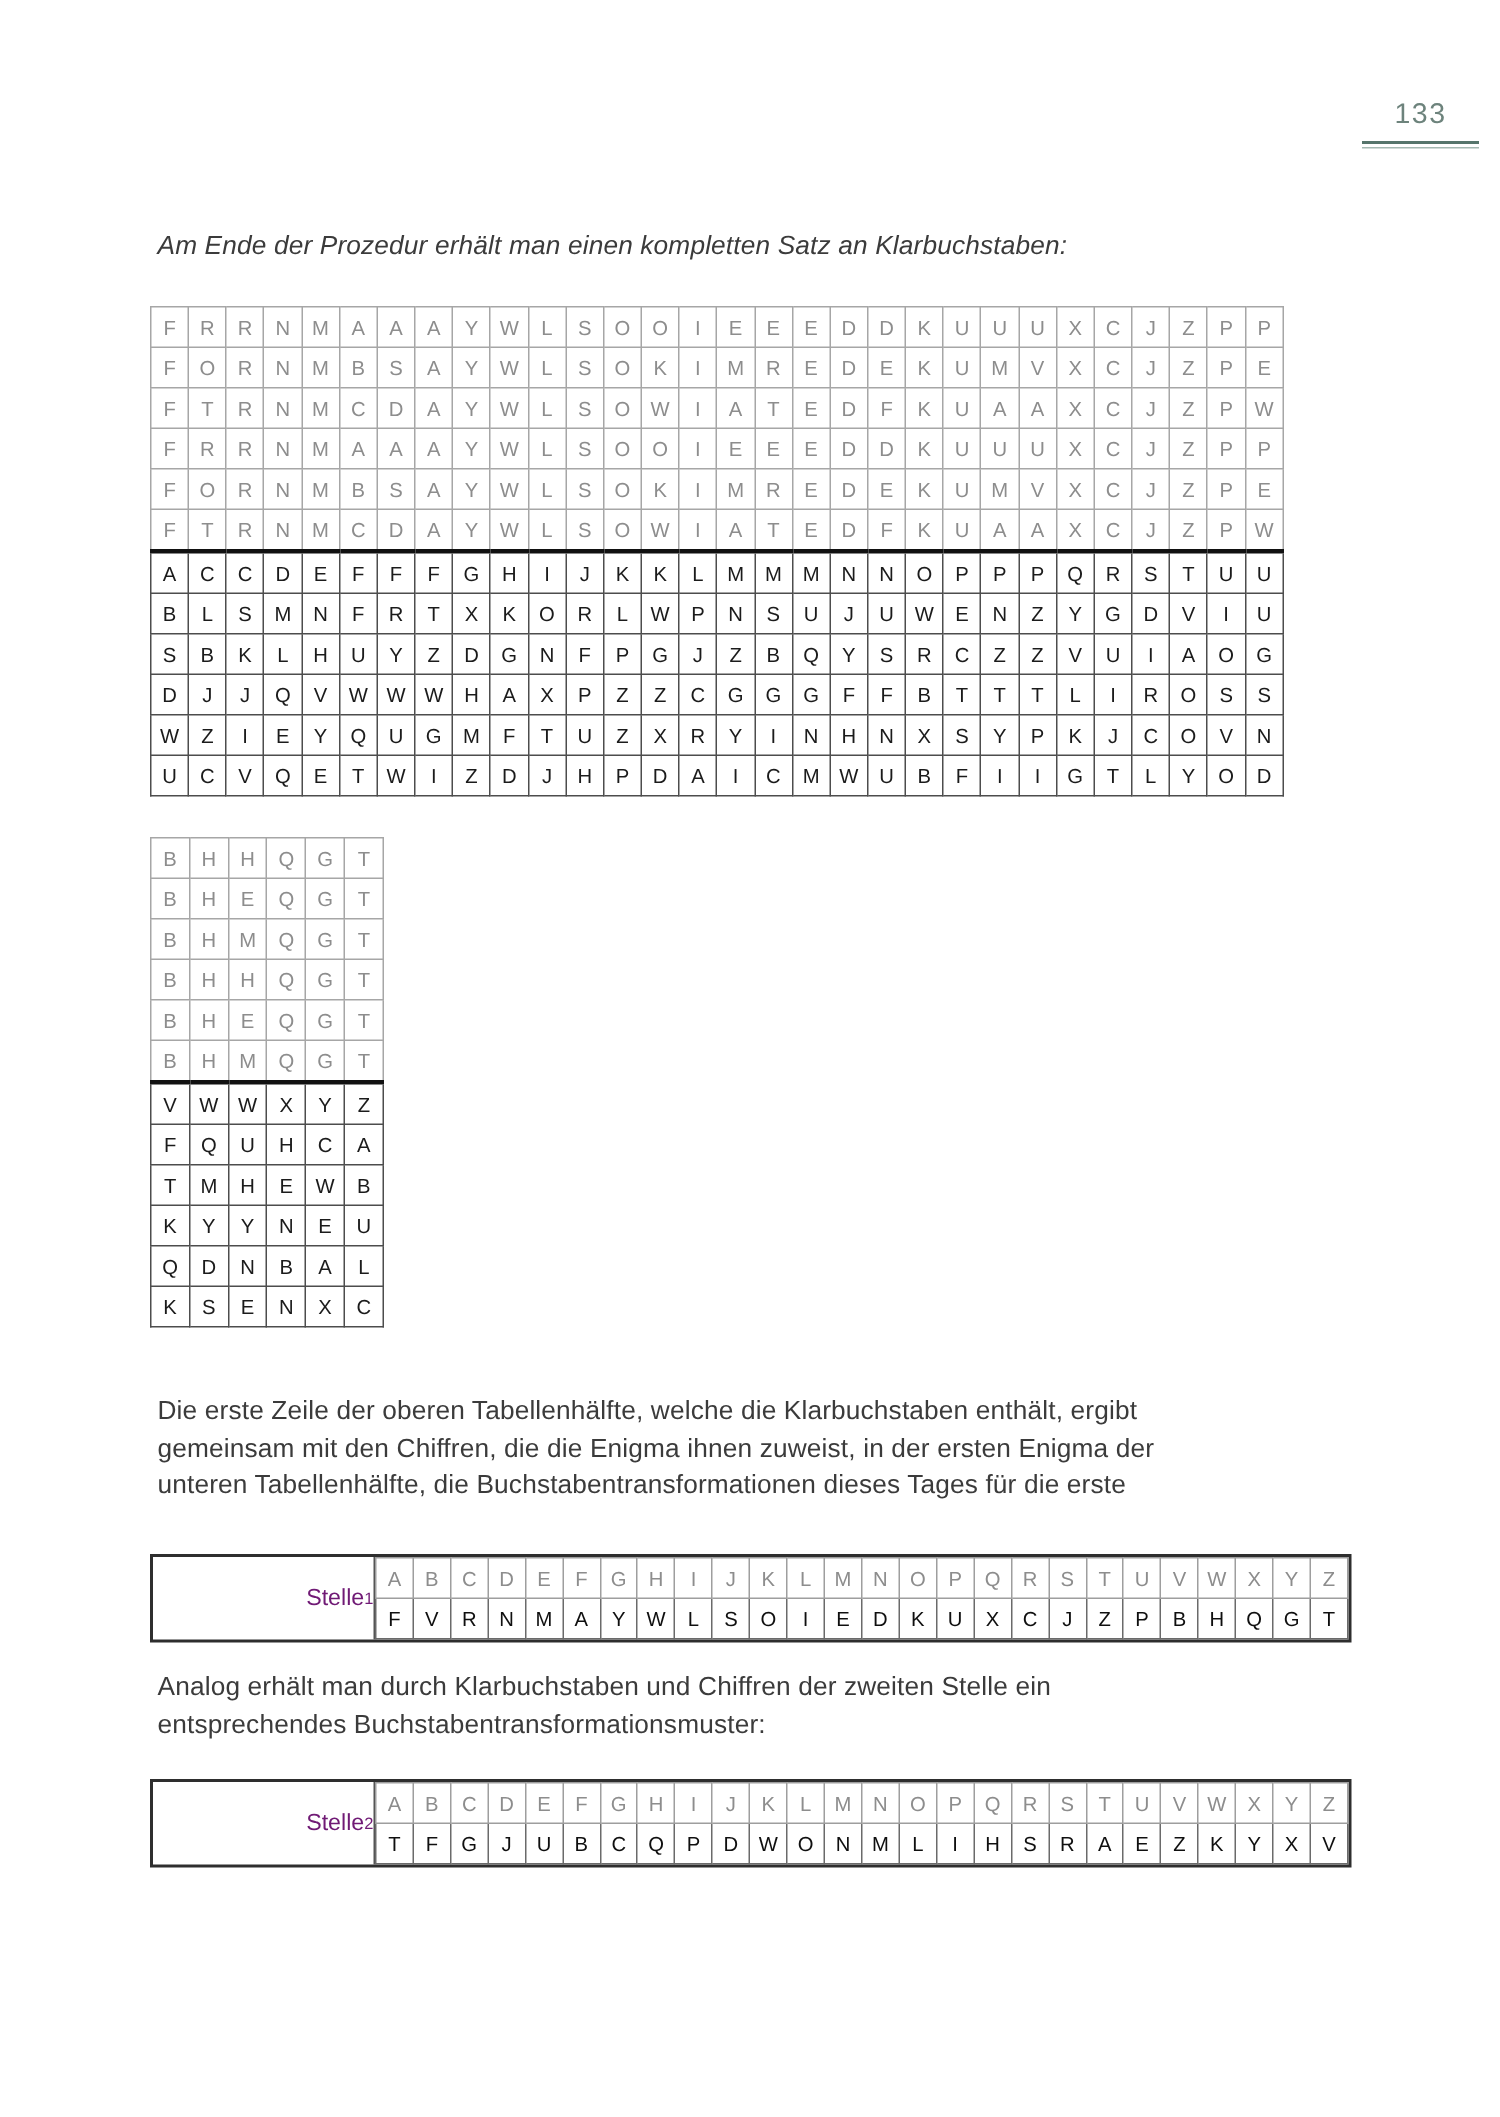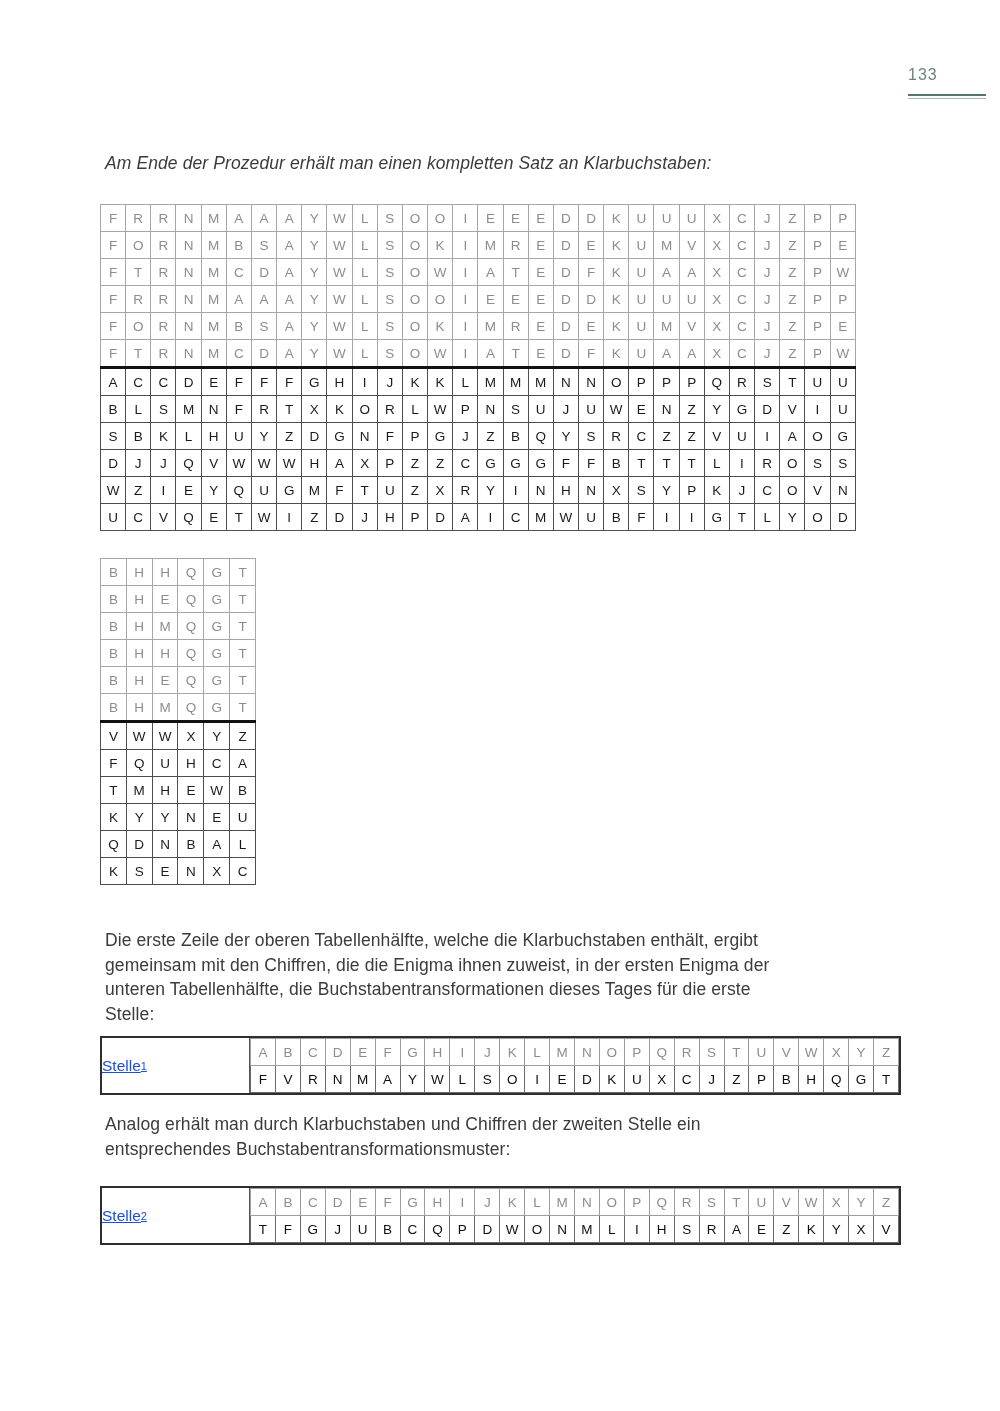--- a/index.html
+++ b/index.html
@@ -7,21 +7,21 @@
     position:relative;
     width:1000px;height:1411px;
     background:#ffffff;
     font-family:"Liberation Sans", sans-serif;
     color:#3c3c3c;
     overflow:hidden;
   }
   
   .pagenum{
     position:absolute;top:66px;right:14px;width:78px;
-    text-align:left;font-size:16px;letter-spacing:1px;color:#6d837c;
+    text-align:center;font-size:19px;letter-spacing:1px;color:#6d837c;
   }
   .pagerule{
     position:absolute;top:94px;right:14px;width:78px;height:2px;
     border-top:2px solid #56756c;border-bottom:1px solid #a3b8b1;
   }
   
   .bodytext{
     position:absolute;left:105px;
     font-size:17.5px;line-height:24.6px;color:#3b3b3b;
     letter-spacing:0.1px;
@@ -40,22 +40,22 @@
   .letter-table tr.dark td{color:#1b1b1b;border:1px solid #4d4d4d;}
   .letter-table tr.sep td{border-top:3px solid #111111;}
   #main-grid .letter-table{width:756px;}
   #small-grid .letter-table{width:156px;}
   
   .stelle{
     position:absolute;display:flex;align-items:stretch;
     border:2px solid #2e2e2e;background:#fff;
   }
   .stelle-label{
-    width:147px;display:flex;align-items:center;justify-content:flex-start;
-    font-size:15.5px;color:#1d4ed8;border-right:1px solid #555;text-decoration:underline;
+    width:147px;display:flex;align-items:center;justify-content:flex-end;
+    font-size:15.5px;color:#701a75;border-right:1px solid #555;
   }
   .stelle-label sub{font-size:11px;line-height:0;}
   .stelle-grid .letter-table{width:649px;}
   .stelle-grid .letter-table tr.light td{border:1px solid #9e9e9e;}
   .stelle-grid .letter-table tr.dark td{color:#0f0f0f;border:1px solid #6a6a6a;}
 </style>
 </head>
 <body>
 
 <div class="page">
@@ -556,21 +556,20 @@
             <td>C</td>
           </tr>
         </tbody>
       </table>
     </div>
 
   <div class="bodytext" style="top:912px;width:830px;margin-top:16px;">
       <div>Die erste Zeile der oberen Tabellenhälfte, welche die Klarbuchstaben enthält, ergibt</div>
       <div>gemeinsam mit den Chiffren, die die Enigma ihnen zuweist, in der ersten Enigma der</div>
       <div>unteren Tabellenhälfte, die Buchstabentransformationen dieses Tages für die erste</div>
-      <div>Stelle:</div>
     </div>
 
   <div class="stelle" style="left:100px;top:1036px;">
     <div class="stelle-label">
       <span>Stelle</span>
         <sub>1</sub>
     </div>
     <div class="stelle-grid">
         <table class="letter-table">
           <tbody>

